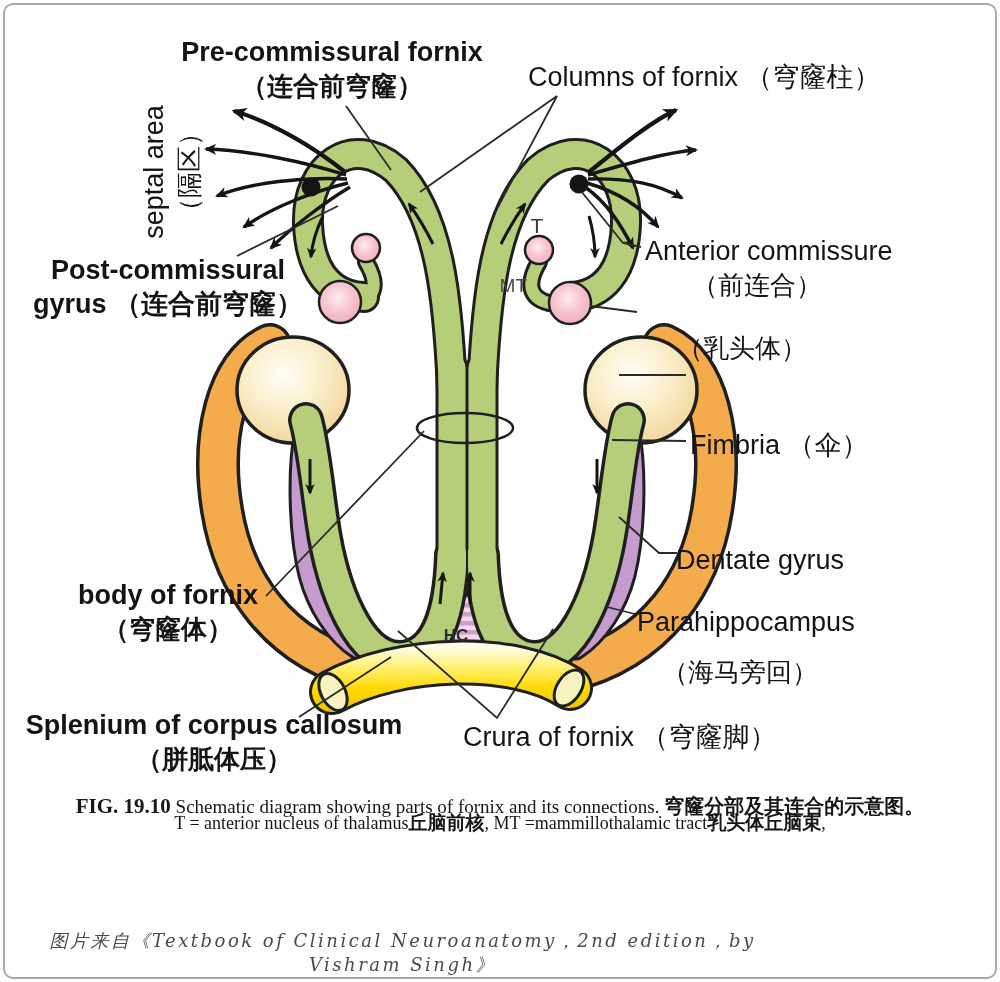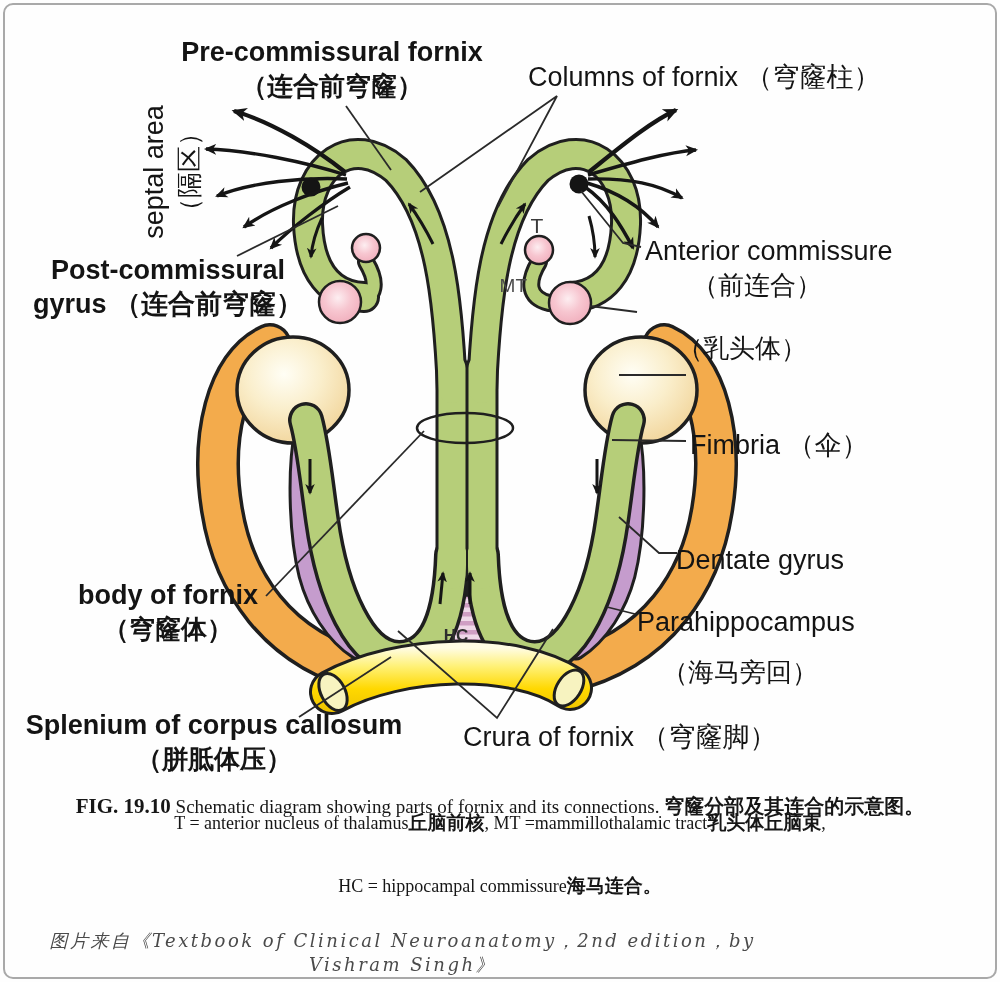--- a/index.html
+++ b/index.html
@@ -190,17 +190,14 @@
   <div class="lbl ctr zh" style="left:214px;top:743px">（胼胝体压）</div>
 
   <div class="lbl" style="left:463px;top:721px">Crura of fornix （穹窿脚）</div>
 
   <div class="cap" style="top:793px">
     <span class="figno">FIG. 19.10</span><span> Schematic diagram showing parts of fornix and its connections. </span><span class="czh">穹窿分部及其连合的示意图。</span>
   </div>
   <div class="cap" style="top:810px;font-size:18px">
     <span>T = anterior nucleus of thalamus</span><span class="czh" style="font-size:19px">丘脑前核</span><span>, MT =mammillothalamic tract</span><span class="czh" style="font-size:19px">乳头体丘脑束</span><span>,</span>
   </div>
-  <div class="cap" style="top:873px;font-size:18px">
-    <span>HC = hippocampal commissure</span><span class="czh" style="font-size:19px">海马连合。</span>
-  </div>
   <div class="credit" style="top:929px">图片来自《Textbook of Clinical Neuroanatomy，2nd edition，by Vishram Singh》</div>
 </div>
 
 </body></html>

